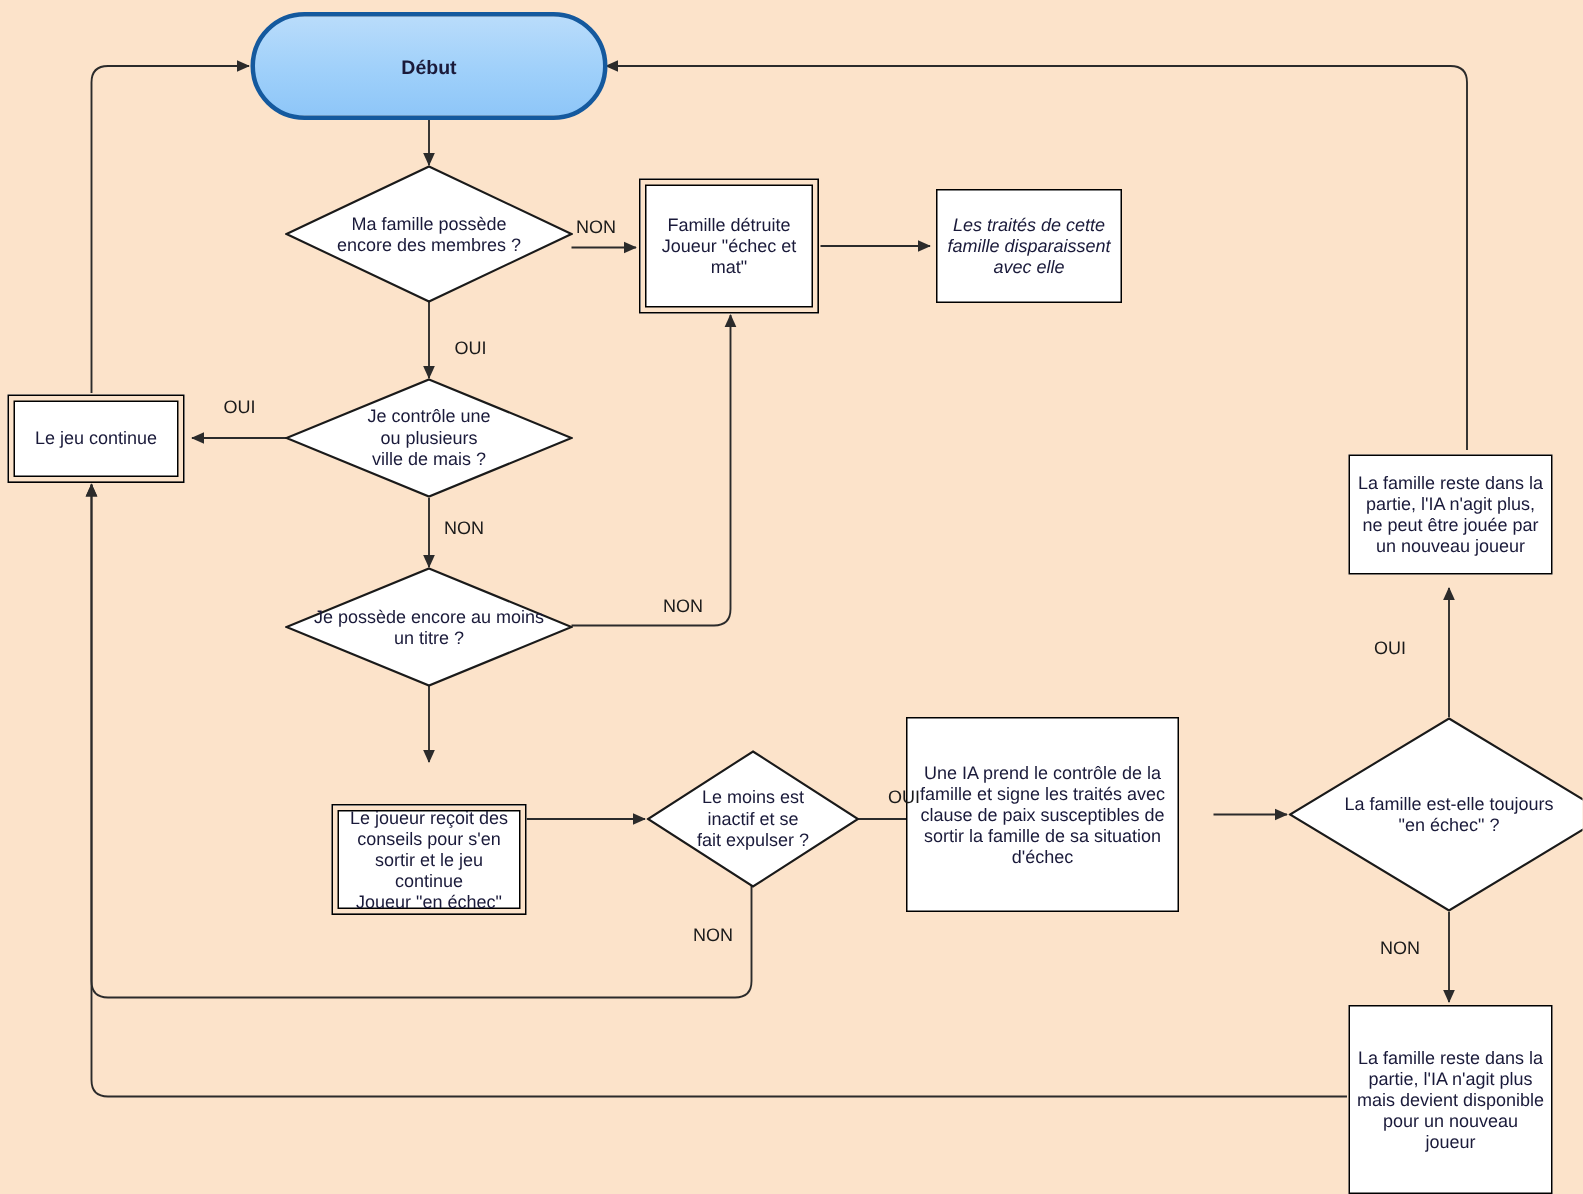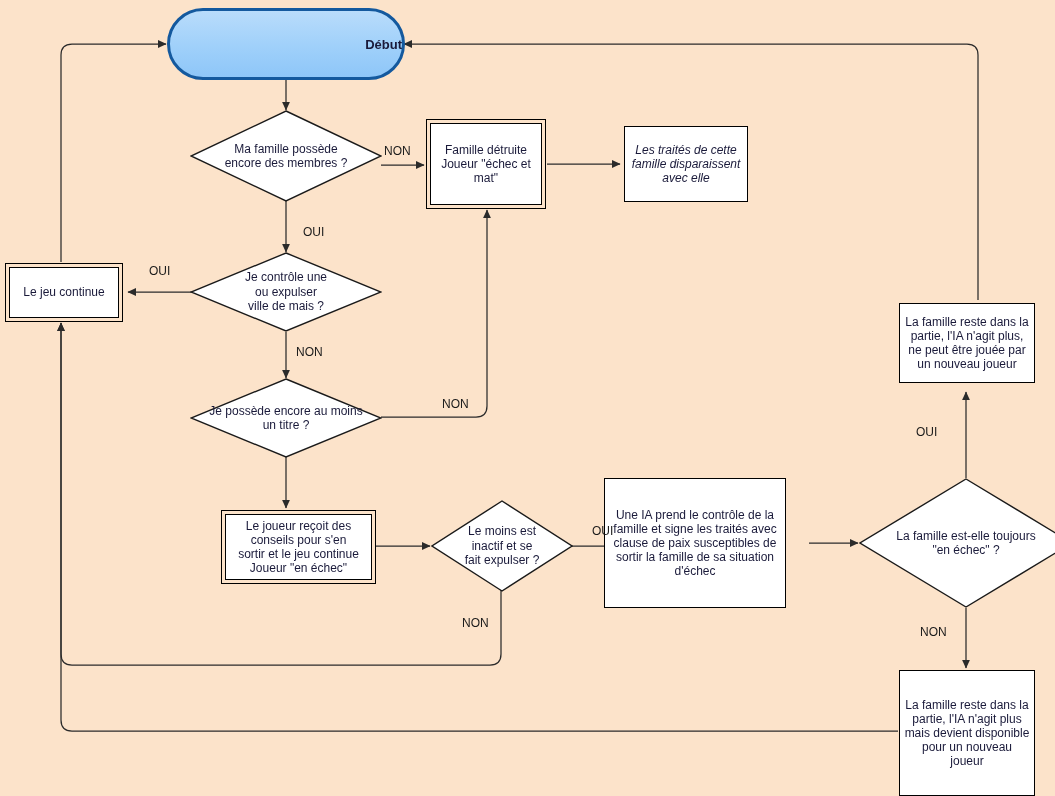--- a/index.html
+++ b/index.html
@@ -11,21 +11,20 @@
   #stage{position:relative;width:1055px;height:796px;}
   svg#wires{position:absolute;left:0;top:0;width:1055px;height:796px;}
   .node{position:absolute;box-sizing:border-box;display:flex;align-items:center;justify-content:center;text-align:center;color:#1a1a3a;}
   .box{background:#ffffff;border:1px solid #000;}
   .box.dbl{border:1px solid #000;box-shadow:0 0 0 3px #fce3ca inset, 0 0 0 4px #000 inset;}
   .box .txt{padding:0 4px;line-height:1.18;}
   .startnode{
     background:linear-gradient(180deg,#b9dcfb 0%,#9fd0fa 55%,#8ec6f8 100%);
     border:3px solid #14599e;border-radius:60px;
     font-weight:bold;
-    justify-content:flex-end;
   }
   .diamond{background:transparent;}
   .diamond .dlabel{position:relative;z-index:2;line-height:1.2;white-space:nowrap;}
   .edge-label{position:absolute;color:#1a1a1a;white-space:nowrap;}
   .f12{font-size:12px;}
   .f13{font-size:13px;}
 </style>
 </head>
 <body>
 
@@ -110,36 +109,36 @@
       <div>Le jeu continue</div>
     </div>
   </div>
 
   <div class="node diamond" style="left:190px;top:252px;width:192px;height:80px;">
     <svg viewBox="0 0 192 80" style="position:absolute;left:0;top:0;width:192px;height:80px;">
       <polygon points="96,1 191,40 96,79 1,40" fill="#ffffff" stroke="#1a1a1a" stroke-width="1.4"></polygon>
     </svg>
     <div class="dlabel f12">
       <div>Je contrôle une</div>
-      <div>ou expulser</div>
+      <div>ou plusieurs</div>
       <div>ville de mais ?</div>
     </div>
   </div>
 
   <div class="node diamond" style="left:190px;top:378px;width:192px;height:80px;">
     <svg viewBox="0 0 192 80" style="position:absolute;left:0;top:0;width:192px;height:80px;">
       <polygon points="96,1 191,40 96,79 1,40" fill="#ffffff" stroke="#1a1a1a" stroke-width="1.4"></polygon>
     </svg>
     <div class="dlabel f12">
       <div>Je possède encore au moins</div>
       <div>un titre ?</div>
     </div>
   </div>
 
-  <div class="node box dbl" style="left:221px;top:510px;width:155px;height:74px;justify-content:center;">
+  <div class="node box dbl" style="left:221px;top:536px;width:130px;height:74px;justify-content:center;">
     <div class="txt f12">
       <div>Le joueur reçoit des</div>
       <div>conseils pour s'en</div>
       <div>sortir et le jeu continue</div>
       <div>Joueur "en échec"</div>
     </div>
   </div>
 
   <div class="node diamond" style="left:431px;top:500px;width:142px;height:92px;">
     <svg viewBox="0 0 142 92" style="position:absolute;left:0;top:0;width:142px;height:92px;">

